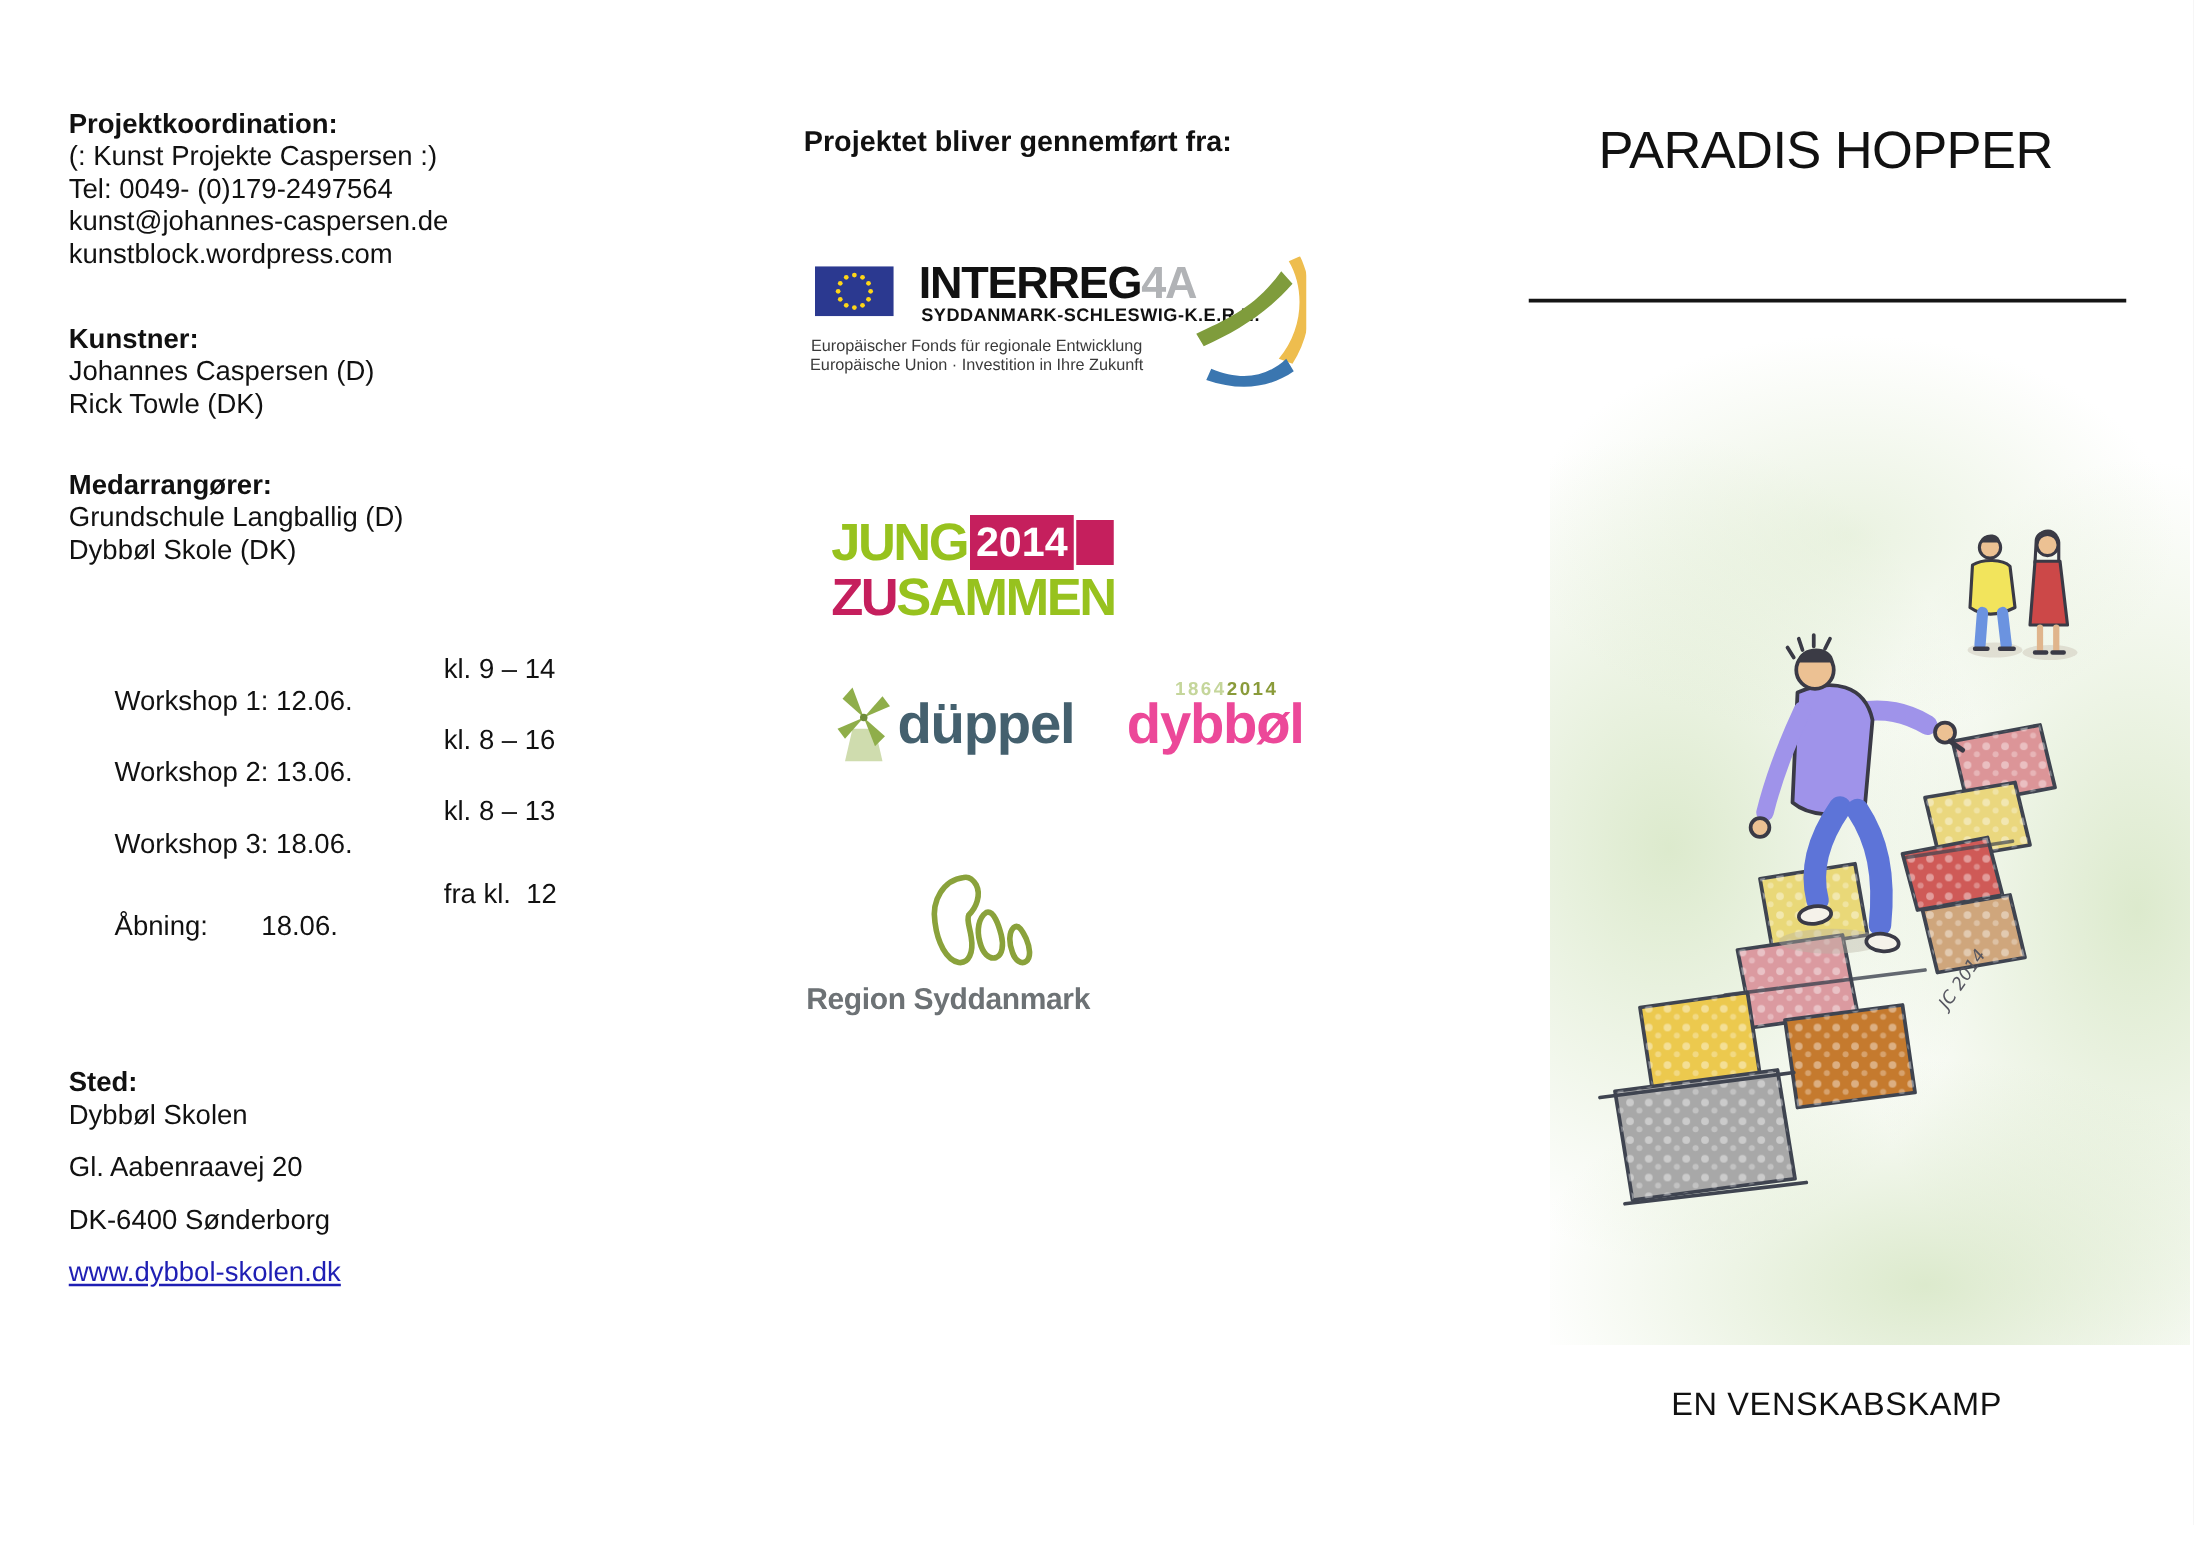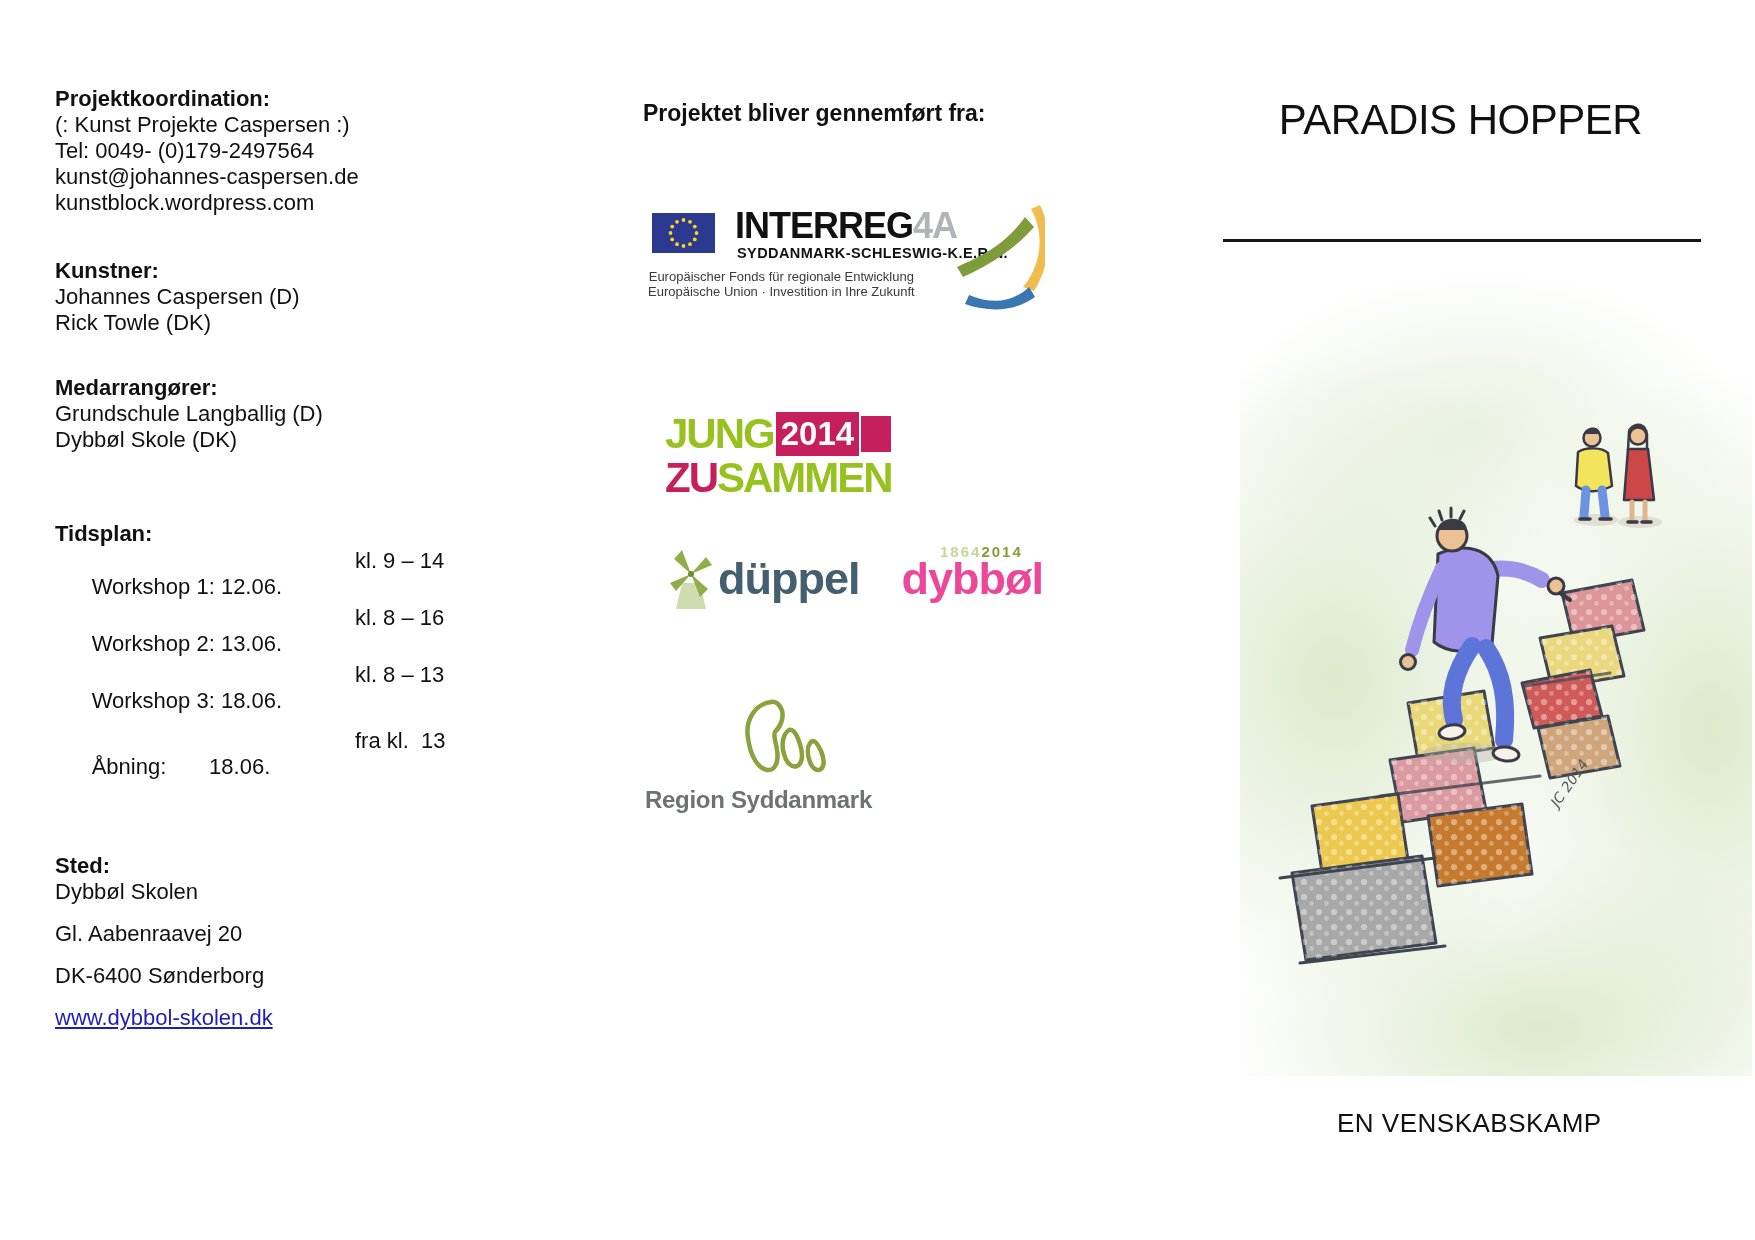--- a/index.html
+++ b/index.html
@@ -66,36 +66,35 @@
     <div>Rick Towle (DK)</div>
   </div>
 
   <div class="lc" style="top:375px;">
     <div class="hd">Medarrangører:</div>
     <div>Grundschule Langballig (D)</div>
     <div>Dybbøl Skole (DK)</div>
   </div>
 
   <div class="lc" style="top:521px;width:480px;">
-    <div class="hd">Tidsplan:</div>
     <div class="sched-row" style="margin-top:1px;">
       <span>Workshop 1: 12.06.</span>
       <span class="sched-time">kl. 9 – 14</span>
     </div>
     <div class="sched-row" style="margin-top:31px;">
       <span>Workshop 2: 13.06.</span>
       <span class="sched-time">kl. 8 – 16</span>
     </div>
     <div class="sched-row" style="margin-top:31px;">
       <span>Workshop 3: 18.06.</span>
       <span class="sched-time">kl. 8 – 13</span>
     </div>
     <div class="sched-row" style="margin-top:40px;">
       <span>Åbning:       18.06.</span>
-      <span class="sched-time">fra kl.  13</span>
+      <span class="sched-time">fra kl.  12</span>
     </div>
   </div>
 
   <div class="lc" style="top:853px;">
     <div class="hd">Sted:</div>
     <div>Dybbøl Skolen</div>
     <div class="gap16">Gl. Aabenraavej 20</div>
     <div class="gap16">DK-6400 Sønderborg</div>
     <div class="gap16"><a class="weblink">www.dybbol-skolen.dk</a></div>
   </div>

